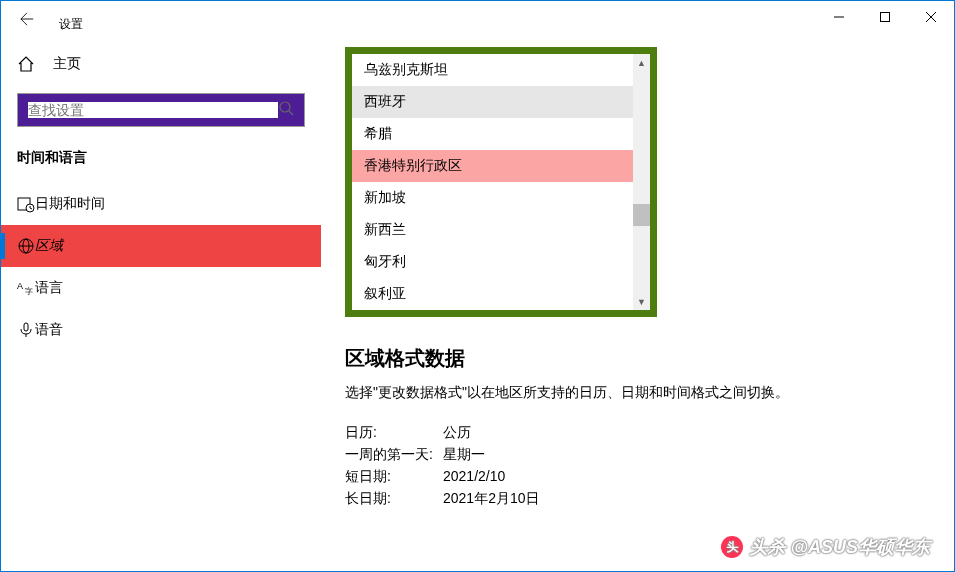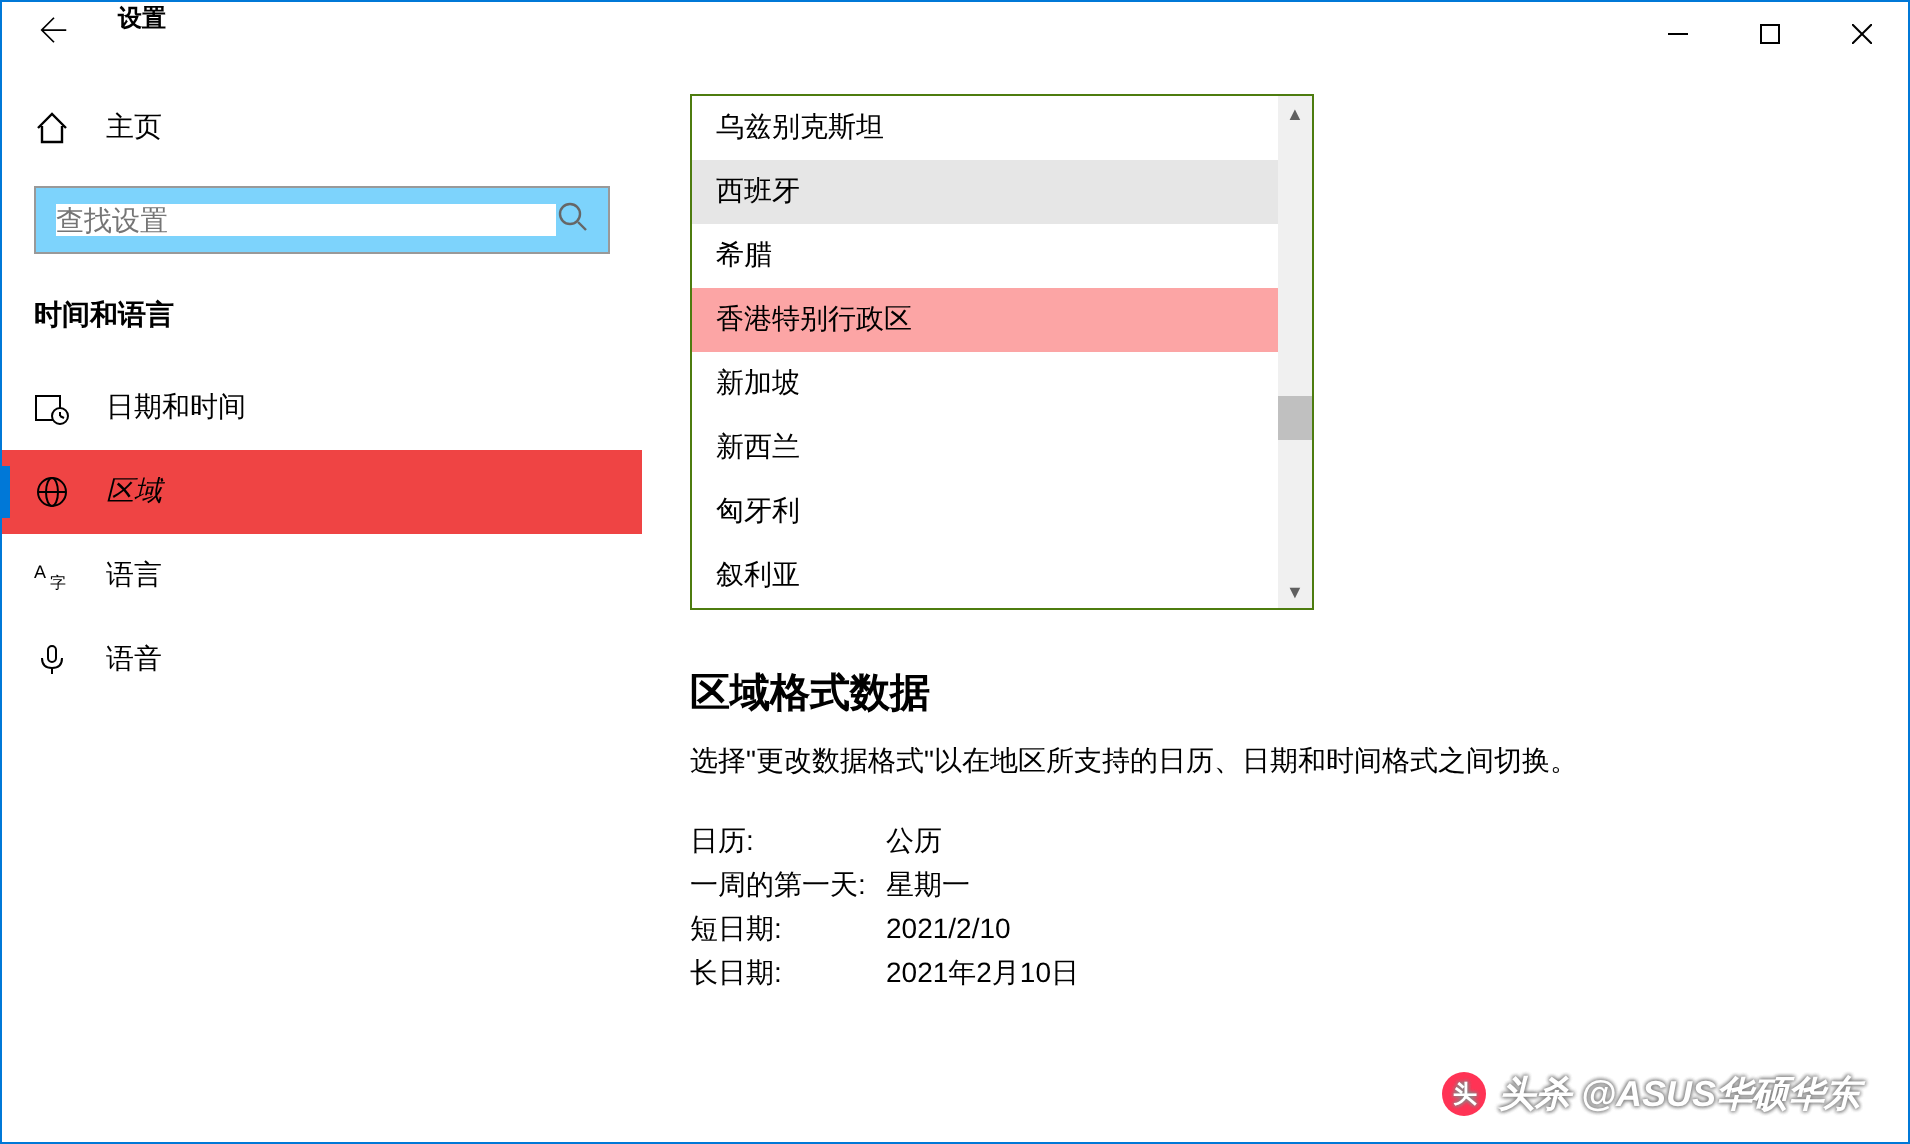--- a/index.html
+++ b/index.html
@@ -12,23 +12,22 @@
       width: 955px;
       height: 572px;
       background: #fff;
       border: 1px solid #0078d7;
       position: relative;
       overflow: hidden;
     }
     .titlebar {
       height: 32px;
       display: flex;
-      align-items: flex-start;
+      align-items: flex-end;
       padding-left: 12px;
-      font-weight: bold;
     }
     .back-btn {
       width: 28px;
       height: 28px;
       display: flex;
       align-items: center;
       justify-content: center;
       cursor: pointer;
     }
     .title {
@@ -65,40 +64,39 @@
       gap: 18px;
       font-size: 14px;
     }
     .search-box {
       margin: 10px 16px 14px 16px;
       height: 34px;
       border: 1px solid #999;
       display: flex;
       align-items: center;
       padding: 0 10px;
-      background: #7dd3fc;
+      background: #4c1d95;
     }
     .search-box input {
       flex: 1;
       border: none;
       outline: none;
       font-size: 14px;
       color: #666;
     }
     .category-header {
       padding: 8px 16px 16px 16px;
       font-weight: bold;
       font-size: 14px;
     }
     .nav-item {
       display: flex;
       align-items: flex-start;
       padding: 12px 16px;
       cursor: pointer;
-      gap: 18px;
       font-size: 14px;
       position: relative;
     }
     .nav-item.selected {
       background: #ef4444;
       font-style: italic;
     }
     .nav-item.selected::before {
       content: "";
       position: absolute;
@@ -115,21 +113,21 @@
       align-items: center;
       justify-content: center;
     }
     .main-content {
       flex: 1;
       padding: 0 24px 0 24px;
       position: relative;
       overflow: hidden;
     }
     .dropdown-list {
-      border: 1px solid #4d7c0f;
+      border: 7px solid #4d7c0f;
       width: 312px;
       background: #fff;
       margin-top: 14px;
       position: relative;
     }
     .dropdown-item {
       padding: 7px 12px;
       font-size: 14px;
       cursor: pointer;
     }

